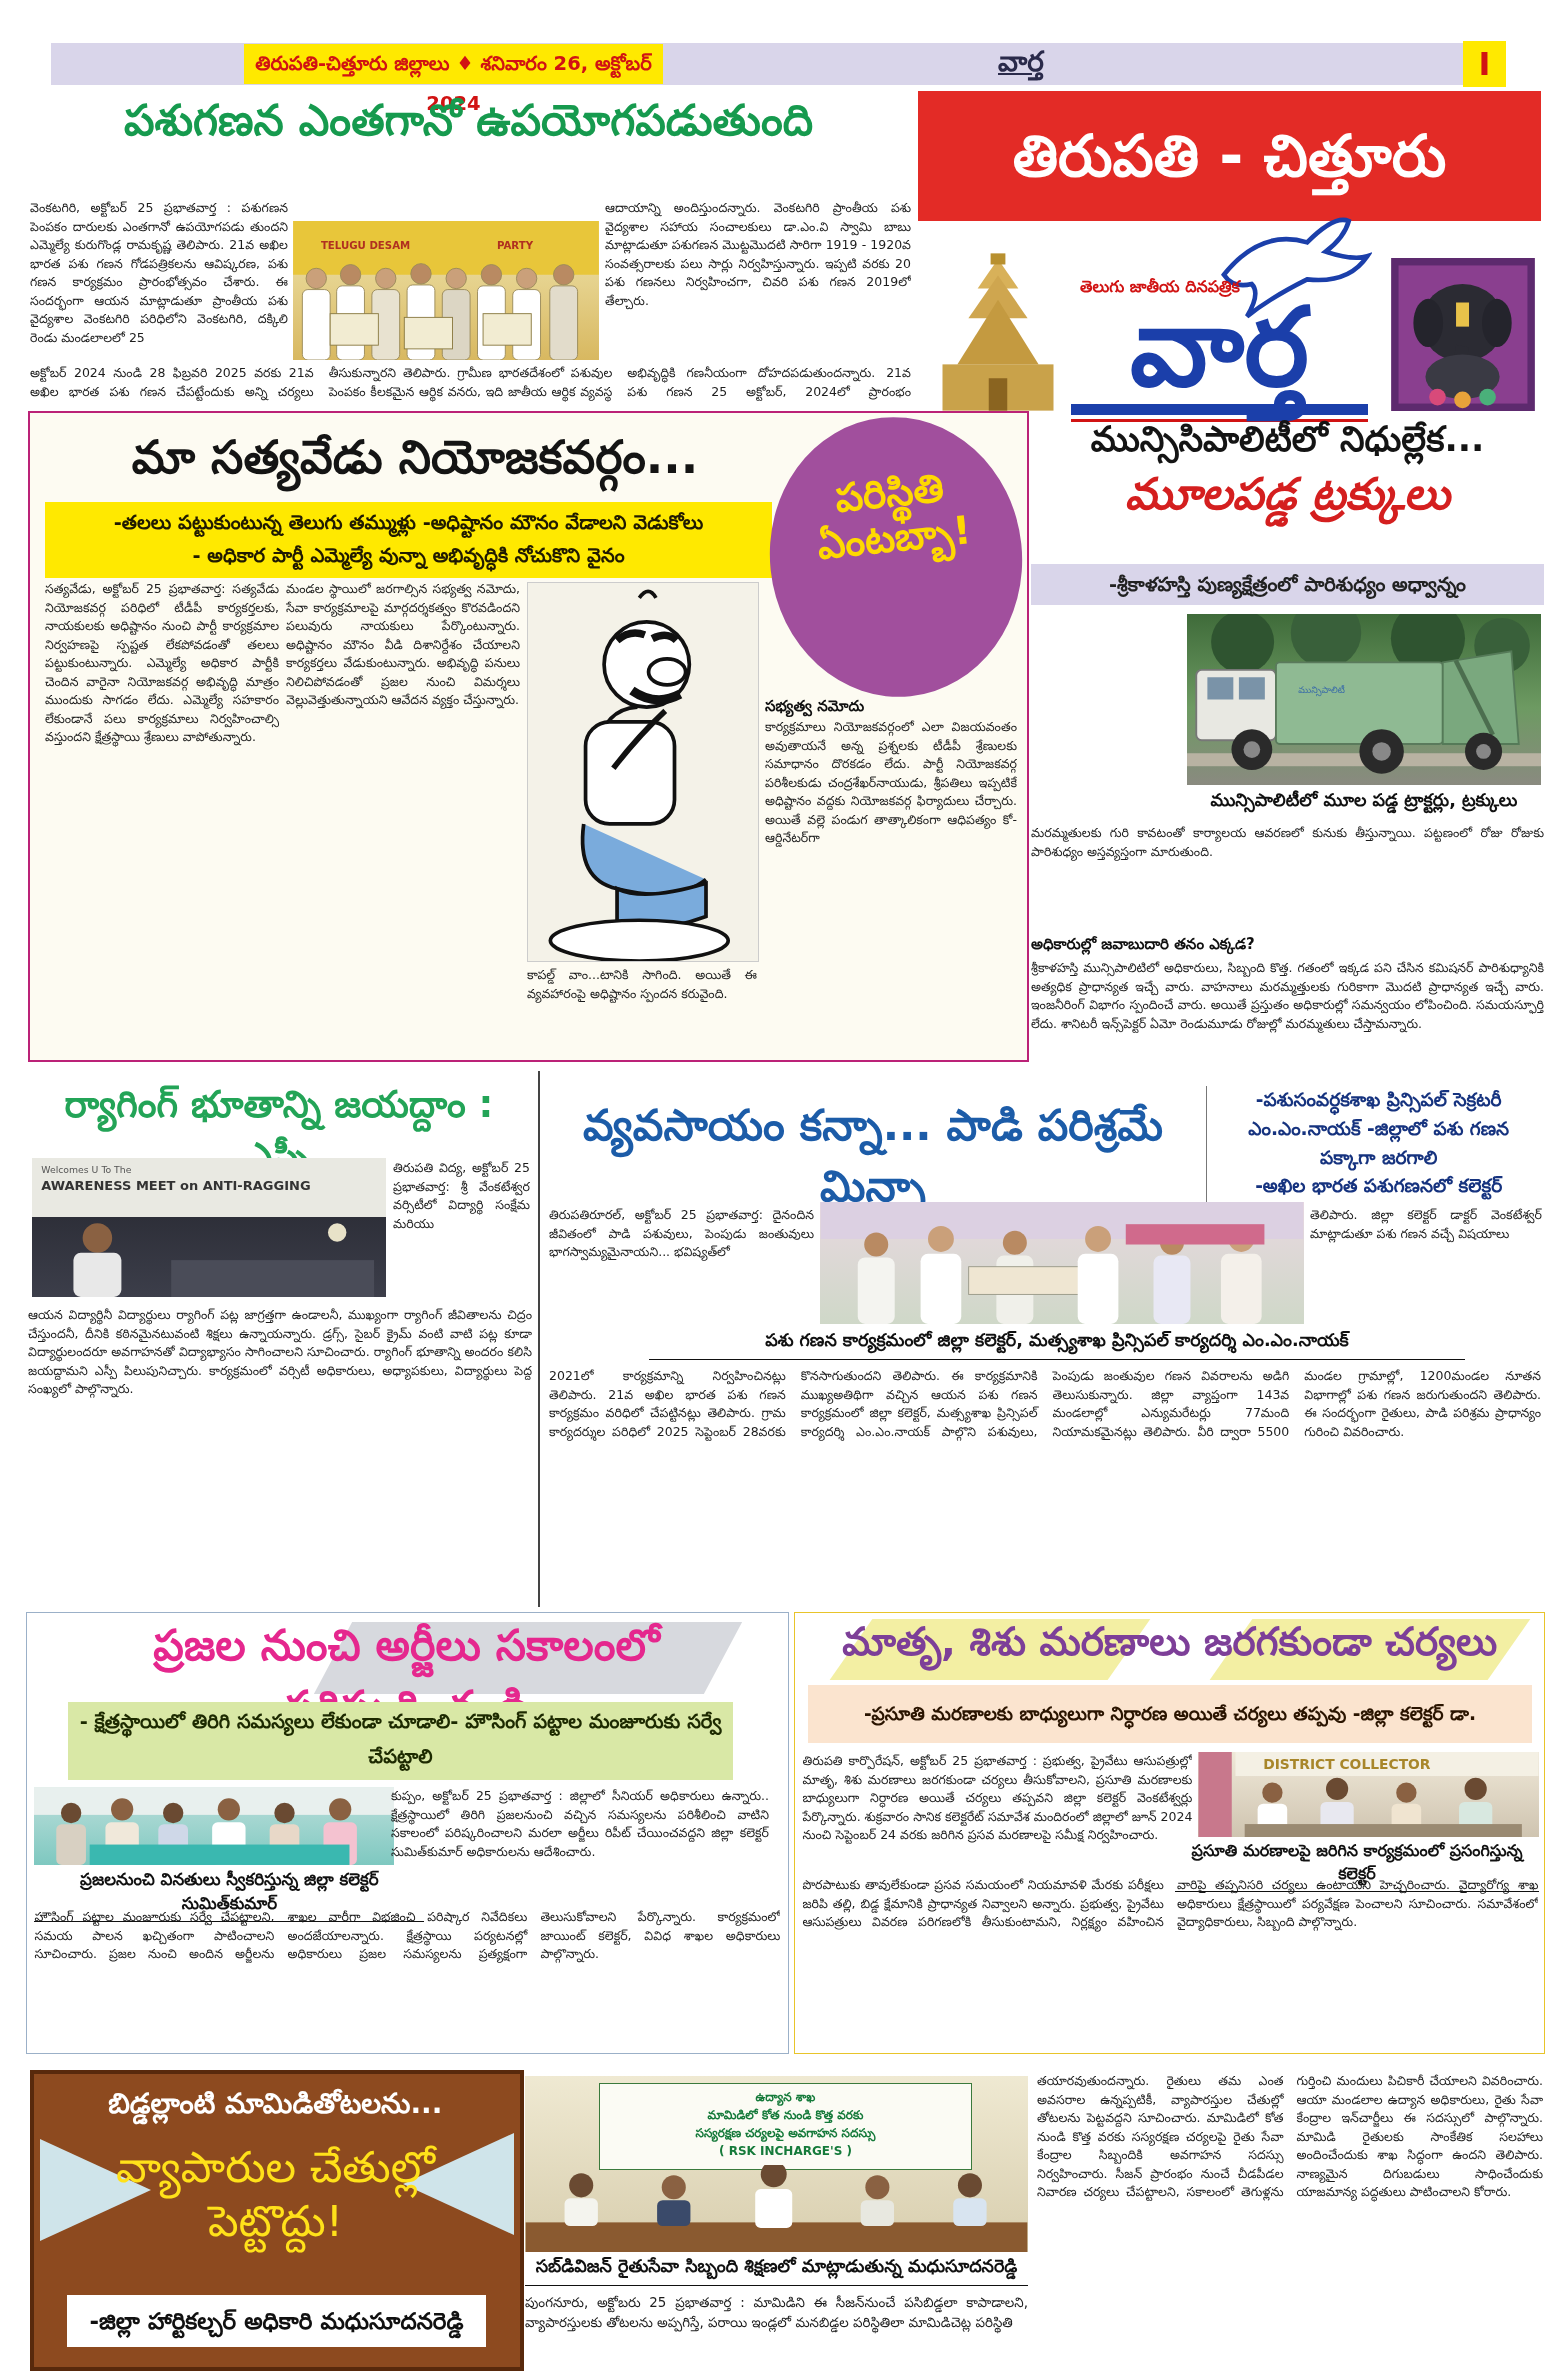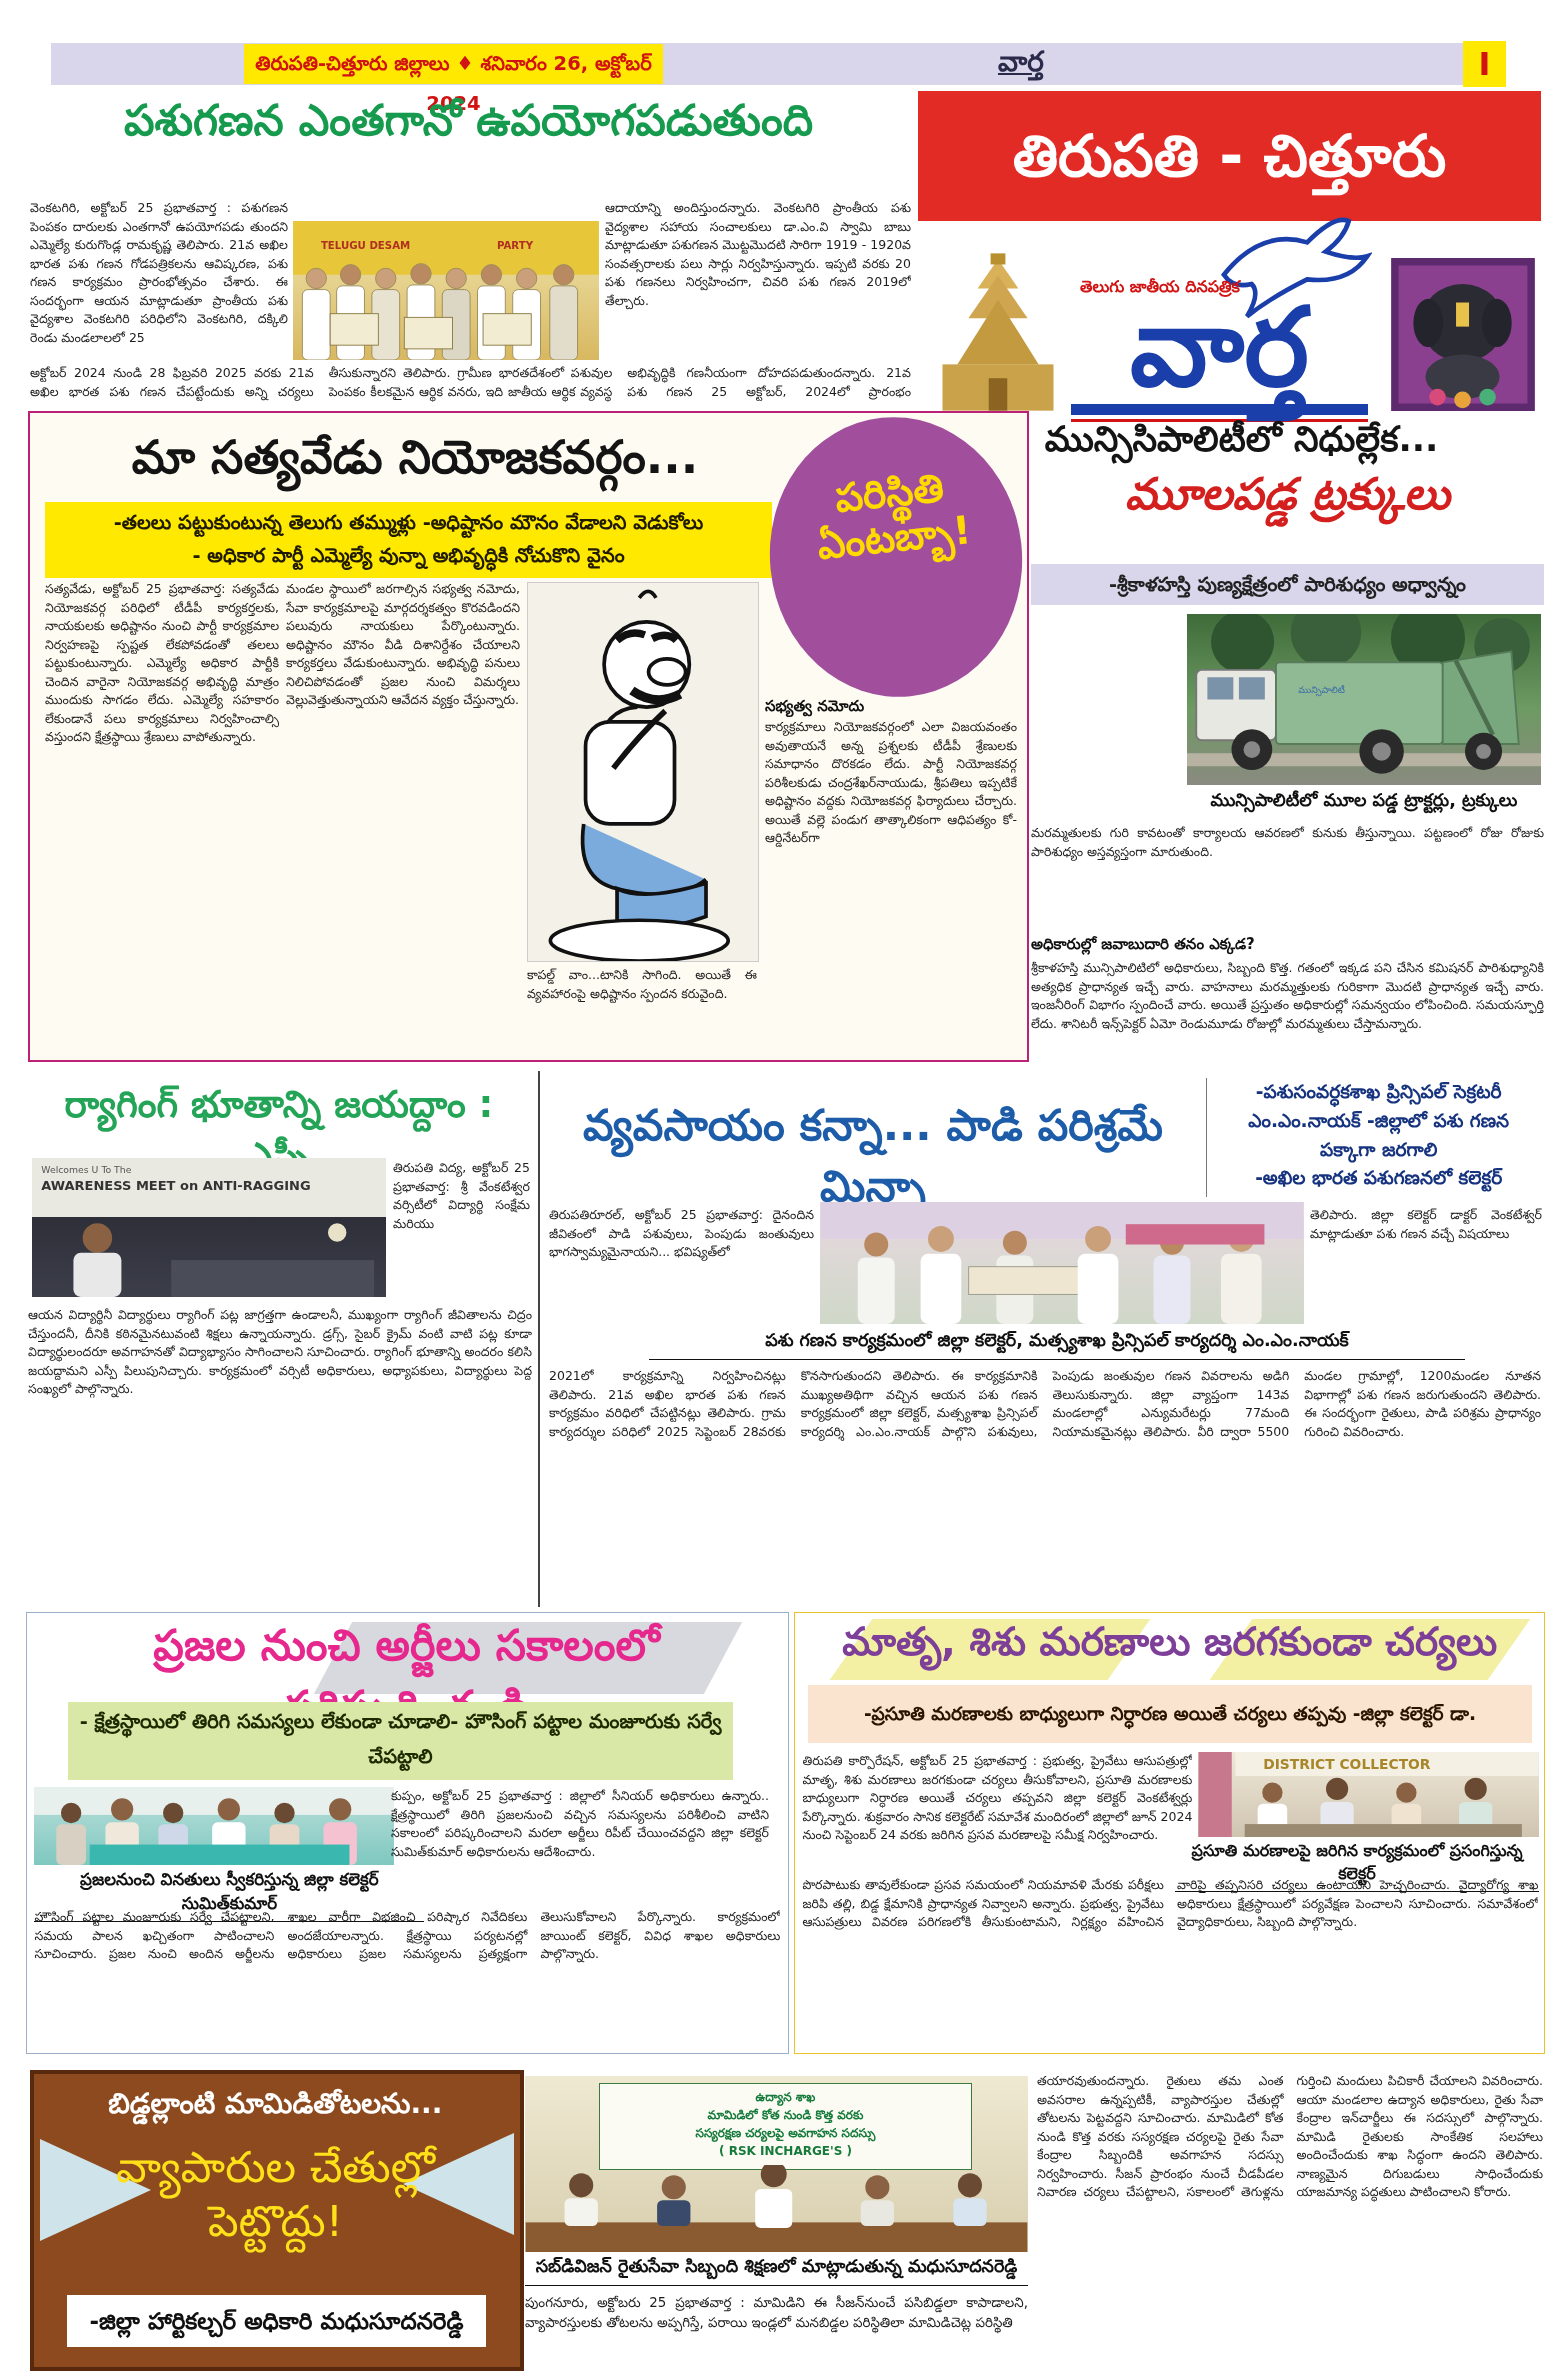--- a/index.html
+++ b/index.html
@@ -32,21 +32,21 @@
   .h-black2{color:#141414;font-weight:bold;font-size:35px;}
   .h-red{color:#d41f1f;font-weight:bold;font-style:italic;font-size:44px;}
   .h-green2{color:#23a457;font-weight:bold;font-size:37px;}
   .h-blue{color:#1c5ca8;font-weight:bold;font-size:43px;}
   .h-pink{color:#e5278e;font-weight:bold;font-size:43px;}
   .h-purple{color:#7d3f98;font-weight:bold;font-size:39px;}
   .strap-lav{background:#d9d5ea;color:#222;font-weight:bold;font-size:19.5px;}
   .strap-yel{background:#ffe900;color:#201a00;font-weight:bold;font-size:19.5px;line-height:1.7;}
   .strap-grn{background:#d9e8a6;color:#1d2a00;font-weight:bold;font-size:19.5px;line-height:1.8;}
   .strap-pch{background:#fbe4cf;color:#2a1400;font-weight:bold;font-size:18.6px;line-height:58px;}
-  .sideblock{color:#16337f;font-weight:bold;font-size:18.6px;line-height:1.55;}
+  .sideblock{color:#16337f;font-weight:bold;font-size:18.6px;line-height:1.55;margin-top:8px;}
   .subhead-b{font-weight:bold;font-size:15px;color:#111;}
   .box-magenta{border:2.8px solid #bb2277;background:#fdfbf2;}
   .box-blue{border:0.9px solid #9bb0c8;}
   .box-yellow{border:1.9px solid #e8c42a;}
   .vrule{background:#444;width:1.9px;}
   .badge{background:#a14f9d;border-radius:50%;}
   .badge-txt{color:#ffd900;font-weight:bold;font-size:39px;line-height:1.15;}
   .photo{background:linear-gradient(180deg,#e8e0c8,#cdbf9a);}
   .brownbox{background:#8d4a1f;border:4.6px solid #58290c;}
   .brown-l1{color:#ffffff;font-weight:bold;font-size:28px;}
@@ -177,21 +177,21 @@
         <ellipse cx="120" cy="386" rx="96" ry="22" fill="#fff" stroke="#111" stroke-width="4"></ellipse>
       </svg>
     </div>
     <div class="abs body-txt j clip" style="left:497px;top:553px;width:230px;height:80px;">కాపల్డ్ వాం...టానికి సాగింది. అయితే ఈ వ్యవహారంపై అధిష్టానం స్పందన కరువైంది.</div>
     <div class="abs clip" style="left:735px;top:284px;width:252px;height:349px;">
       <div class="subhead-b">సభ్యత్వ నమోదు</div>
       <div class="body-txt j">కార్యక్రమాలు నియోజకవర్గంలో ఎలా విజయవంతం అవుతాయనే అన్న ప్రశ్నలకు టీడీపీ శ్రేణులకు సమాధానం దొరకడం లేదు. పార్టీ నియోజకవర్గ పరిశీలకుడు చంద్రశేఖర్‌నాయుడు, శ్రీపతిలు ఇప్పటికే అధిష్టానం వద్దకు నియోజకవర్గ ఫిర్యాదులు చేర్చారు. అయితే వల్లె పండుగ తాత్కాలికంగా ఆధిపత్యం కో-ఆర్డినేటర్‌గా</div>
     </div>
   </div>
 
-  <div class="abs c h-black2" style="left:985px;top:419px;width:513px;text-align:center;">మున్సిసిపాలిటీలో నిధుల్లేక...</div>
+  <div class="abs c h-black2" style="left:1031px;top:419px;width:513px;text-align:center;">మున్సిసిపాలిటీలో నిధుల్లేక...</div>
   <div class="abs c h-red" style="left:1031px;top:468px;width:513px;">మూలపడ్డ ట్రక్కులు</div>
   <div class="abs strap-lav c" style="left:1031px;top:564px;width:513px;height:41px;line-height:41px;">-శ్రీకాళహస్తి పుణ్యక్షేత్రంలో పారిశుధ్యం అధ్వాన్నం</div>
   <div class="abs clip" style="left:1187px;top:614px;width:354px;height:171px;background:linear-gradient(180deg,#3f6b3a,#6d9a62 55%,#8a8a80);">
     <svg width="354" height="171" viewBox="0 0 382 184">
       <circle cx="60" cy="30" r="34" fill="#2f5430"></circle>
         <circle cx="150" cy="20" r="38" fill="#39603a"></circle>
         <circle cx="260" cy="26" r="40" fill="#2f5430"></circle>
         <circle cx="340" cy="34" r="30" fill="#39603a"></circle>
       <rect x="0" y="150" width="382" height="14" fill="#b8b2a2"></rect>
       <rect x="10" y="60" width="86" height="76" rx="6" fill="#e8e8e2" stroke="#777" stroke-width="2"></rect>

